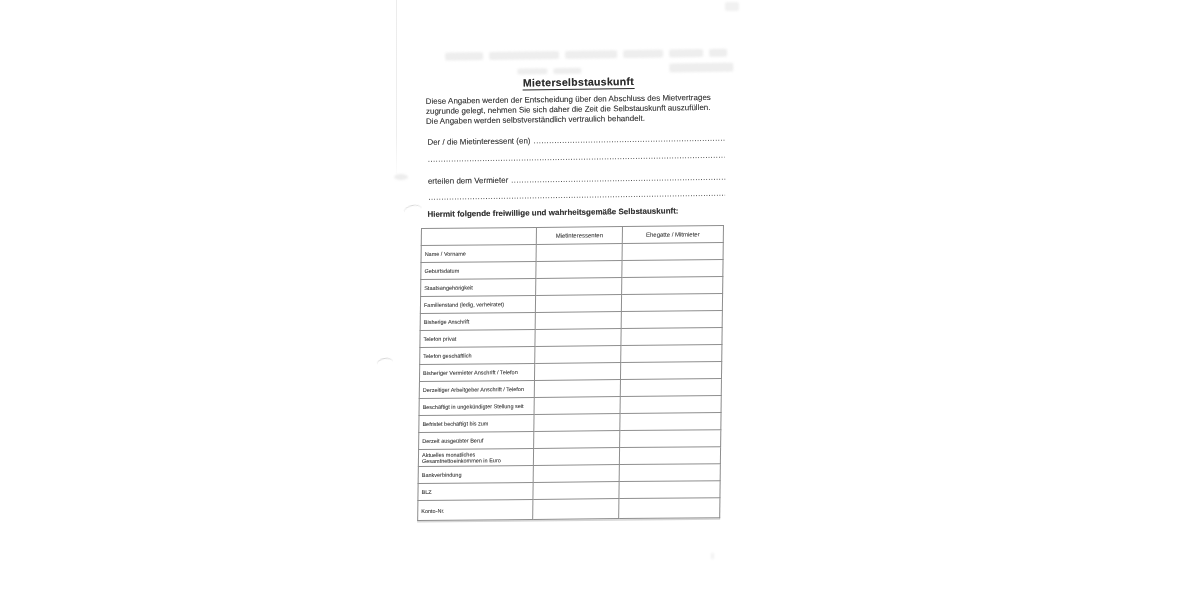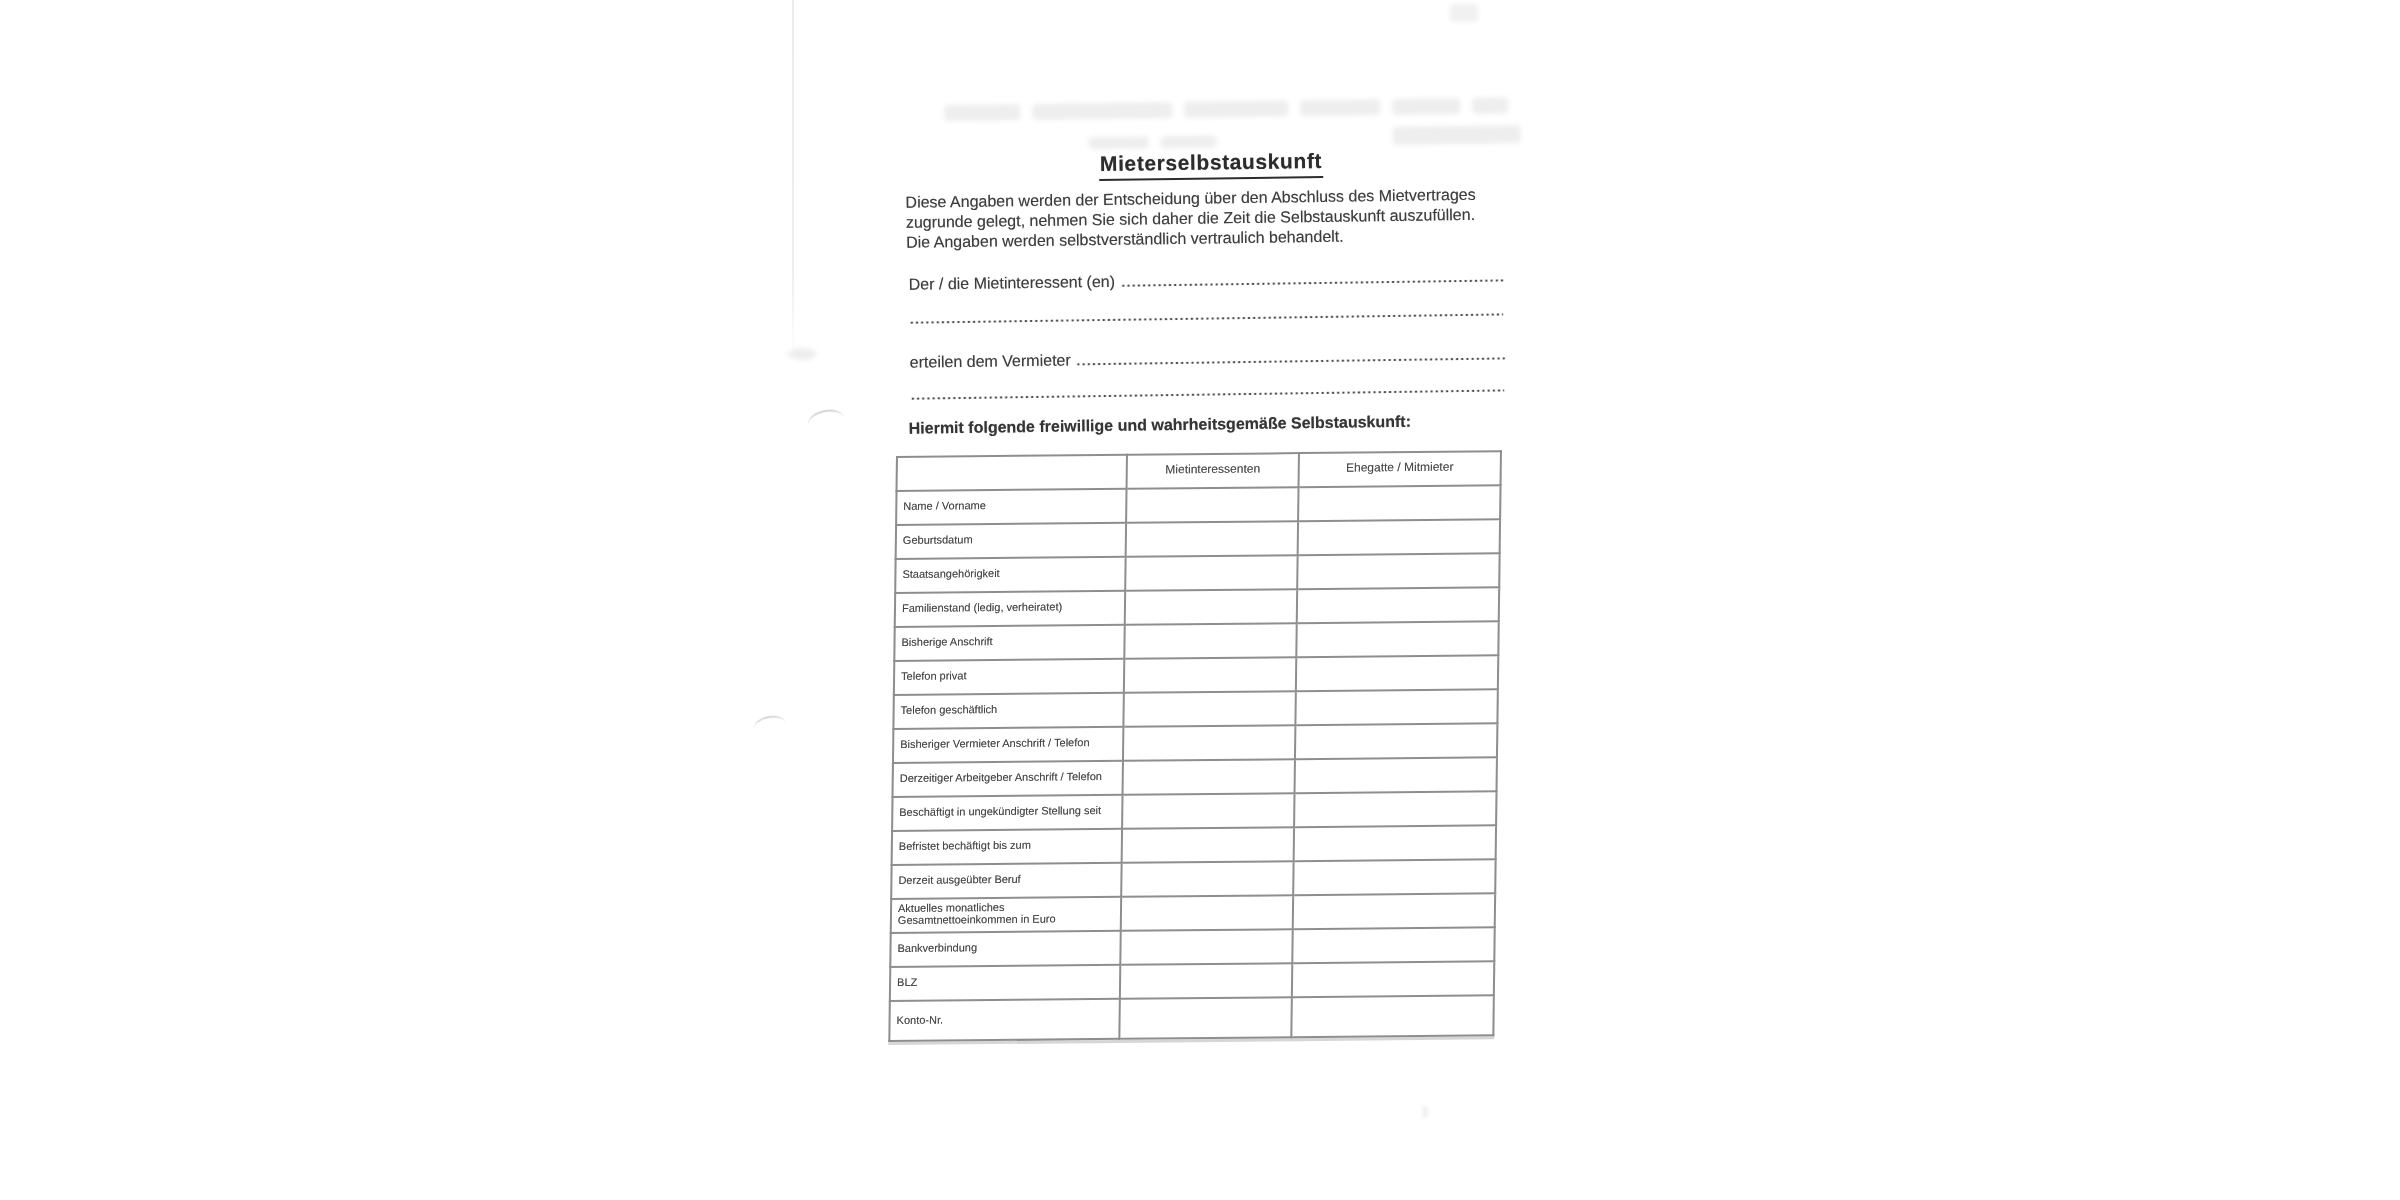--- a/index.html
+++ b/index.html
@@ -30,21 +30,21 @@
   }
   .bottom-mark{
     position:absolute;left:711px;top:553px;width:3px;height:6px;
     background:#f2f2f2;filter:blur(.8px);
   }
   .table-under-smudge{
     position:absolute;left:598px;top:513px;width:84px;height:2px;
     background:#e7e7e7;filter:blur(.6px);
   }
   
-  #doc{position:absolute;left:444px;top:0;width:322px;height:432px;}
+  #doc{position:absolute;left:417px;top:0;width:322px;height:432px;}
   .upper{
     position:absolute;left:0;top:46px;width:322px;height:186px;
     transform:rotate(-0.8deg);transform-origin:0 0;
     color:#3d3d3d;
   }
   
   .ghost{position:absolute;display:flex;gap:6px;filter:blur(1.3px);}
   .ghost i{display:block;height:100%;background:#eeeeee;border-radius:2px;}
   .ghost.g1{left:28px;top:7px;height:8px;}
   .ghost.g1 i:nth-child(1){width:38px;}

